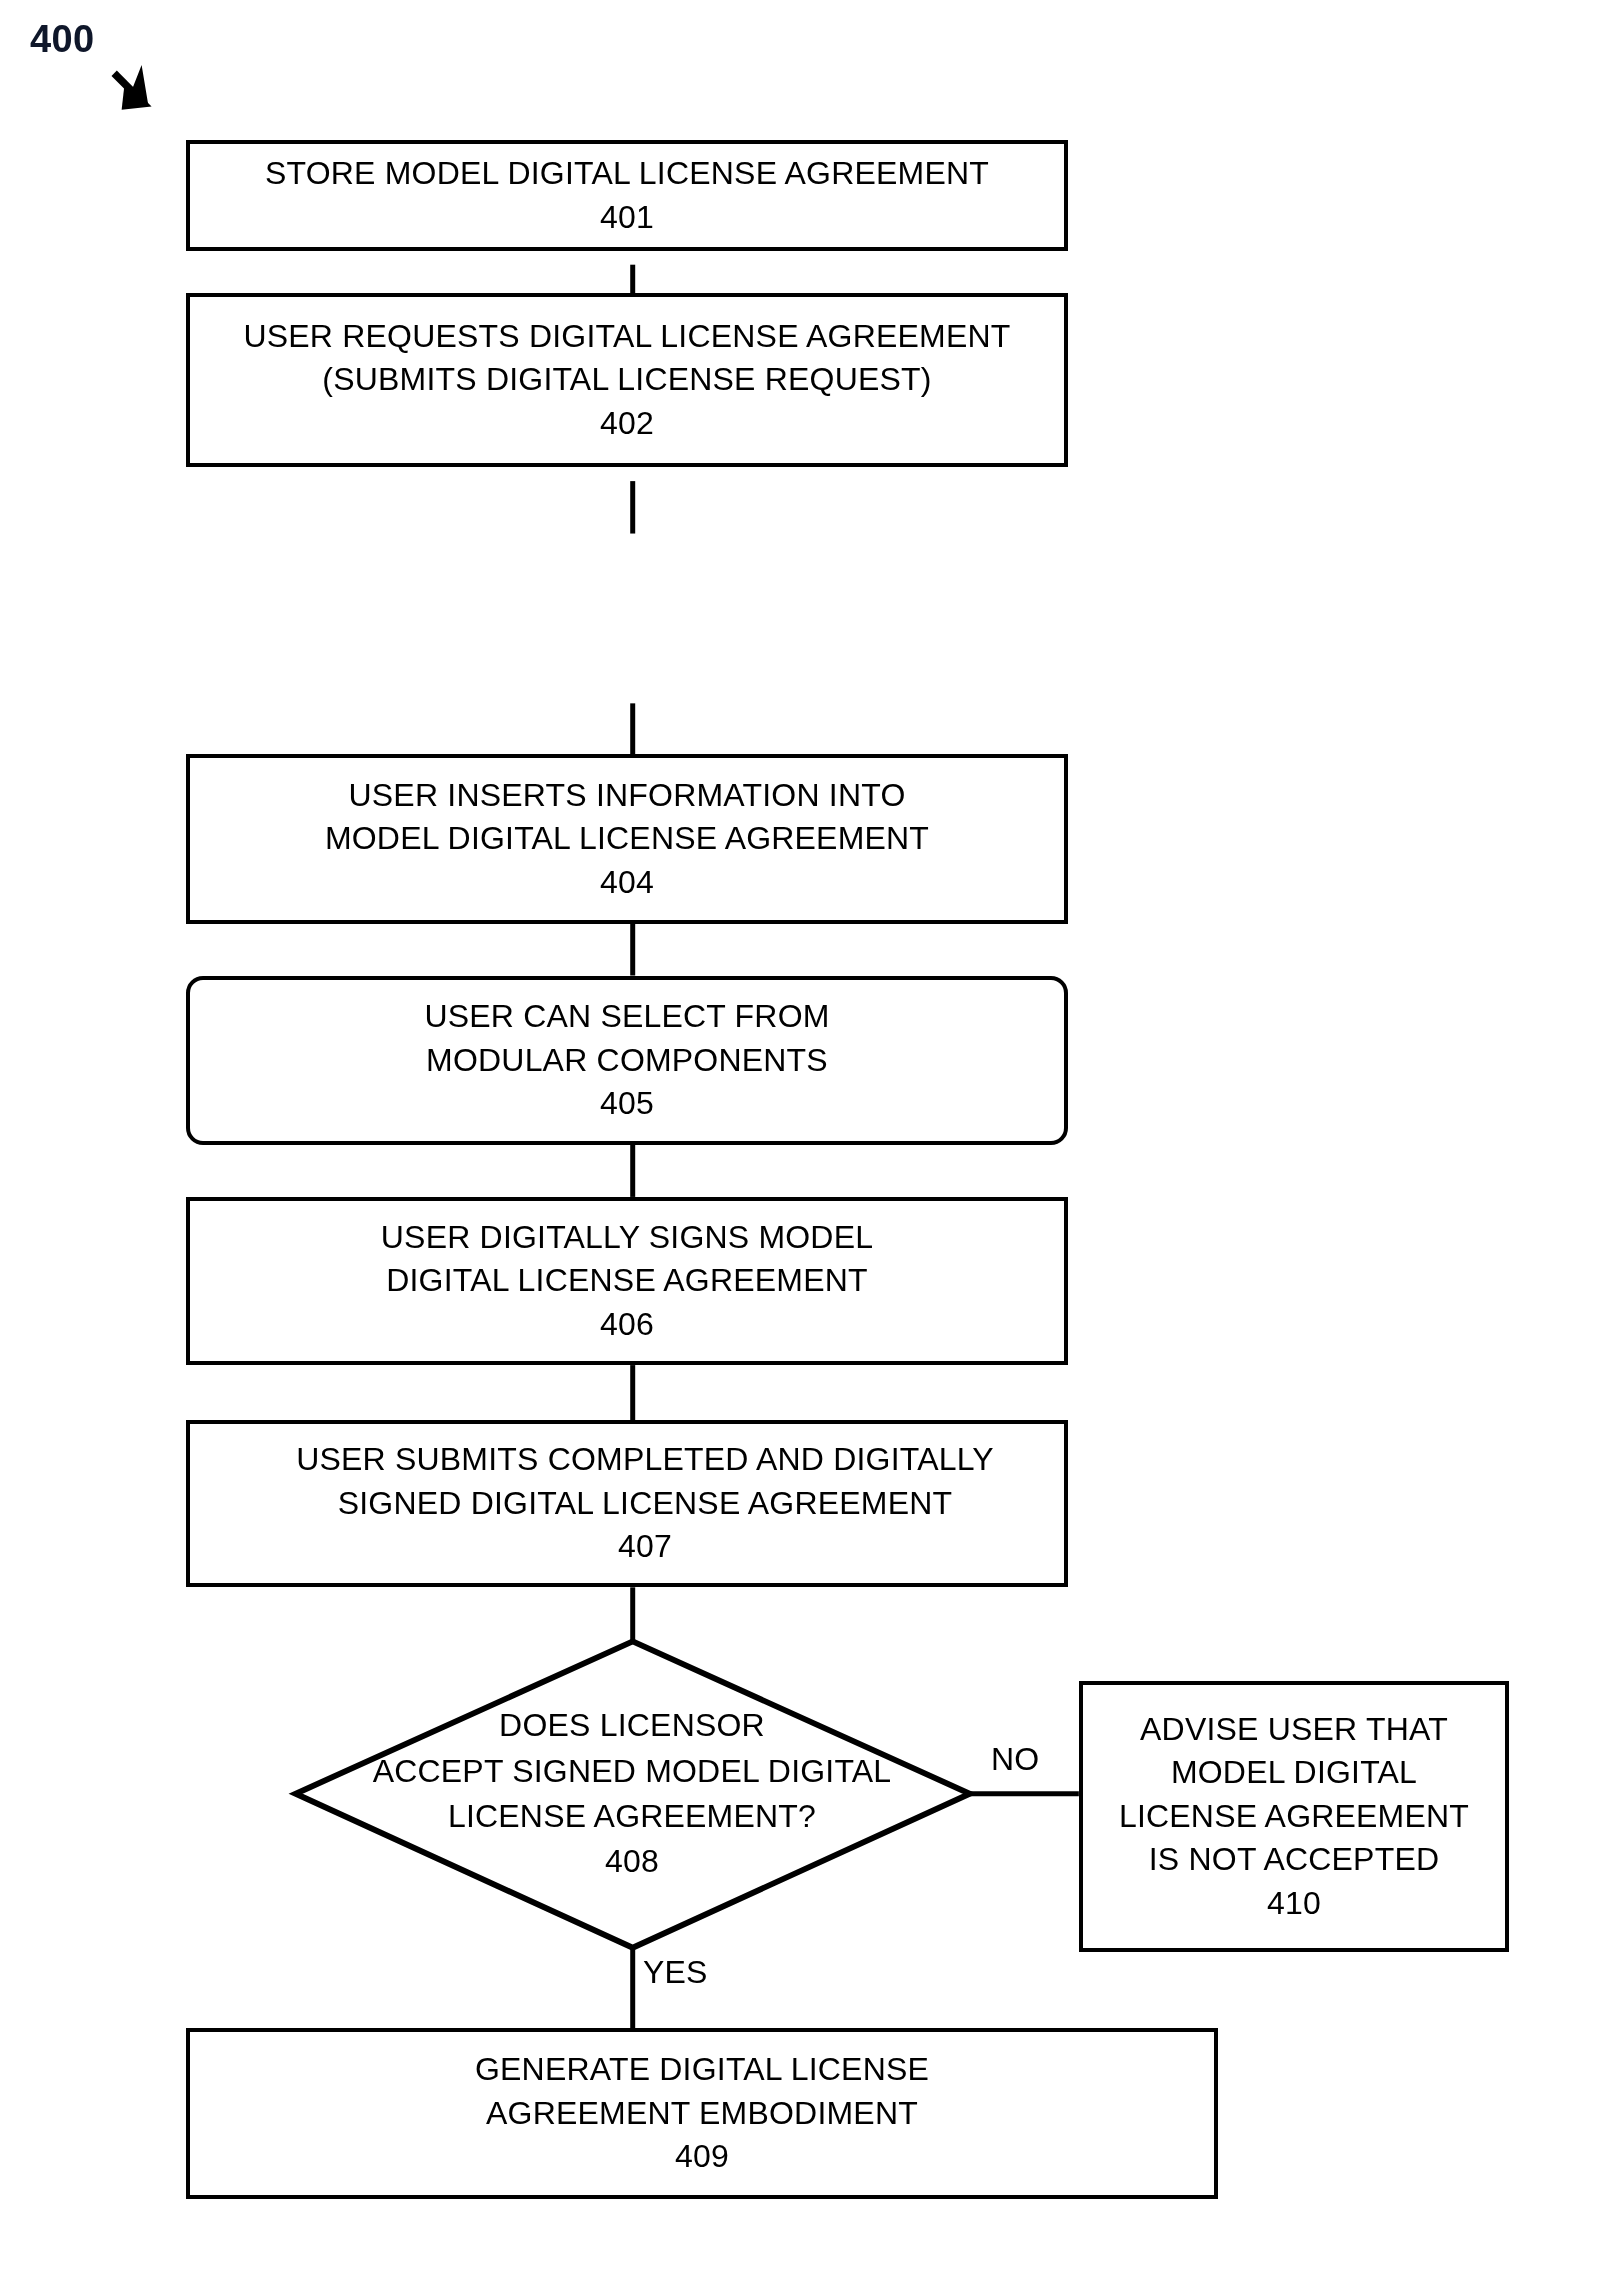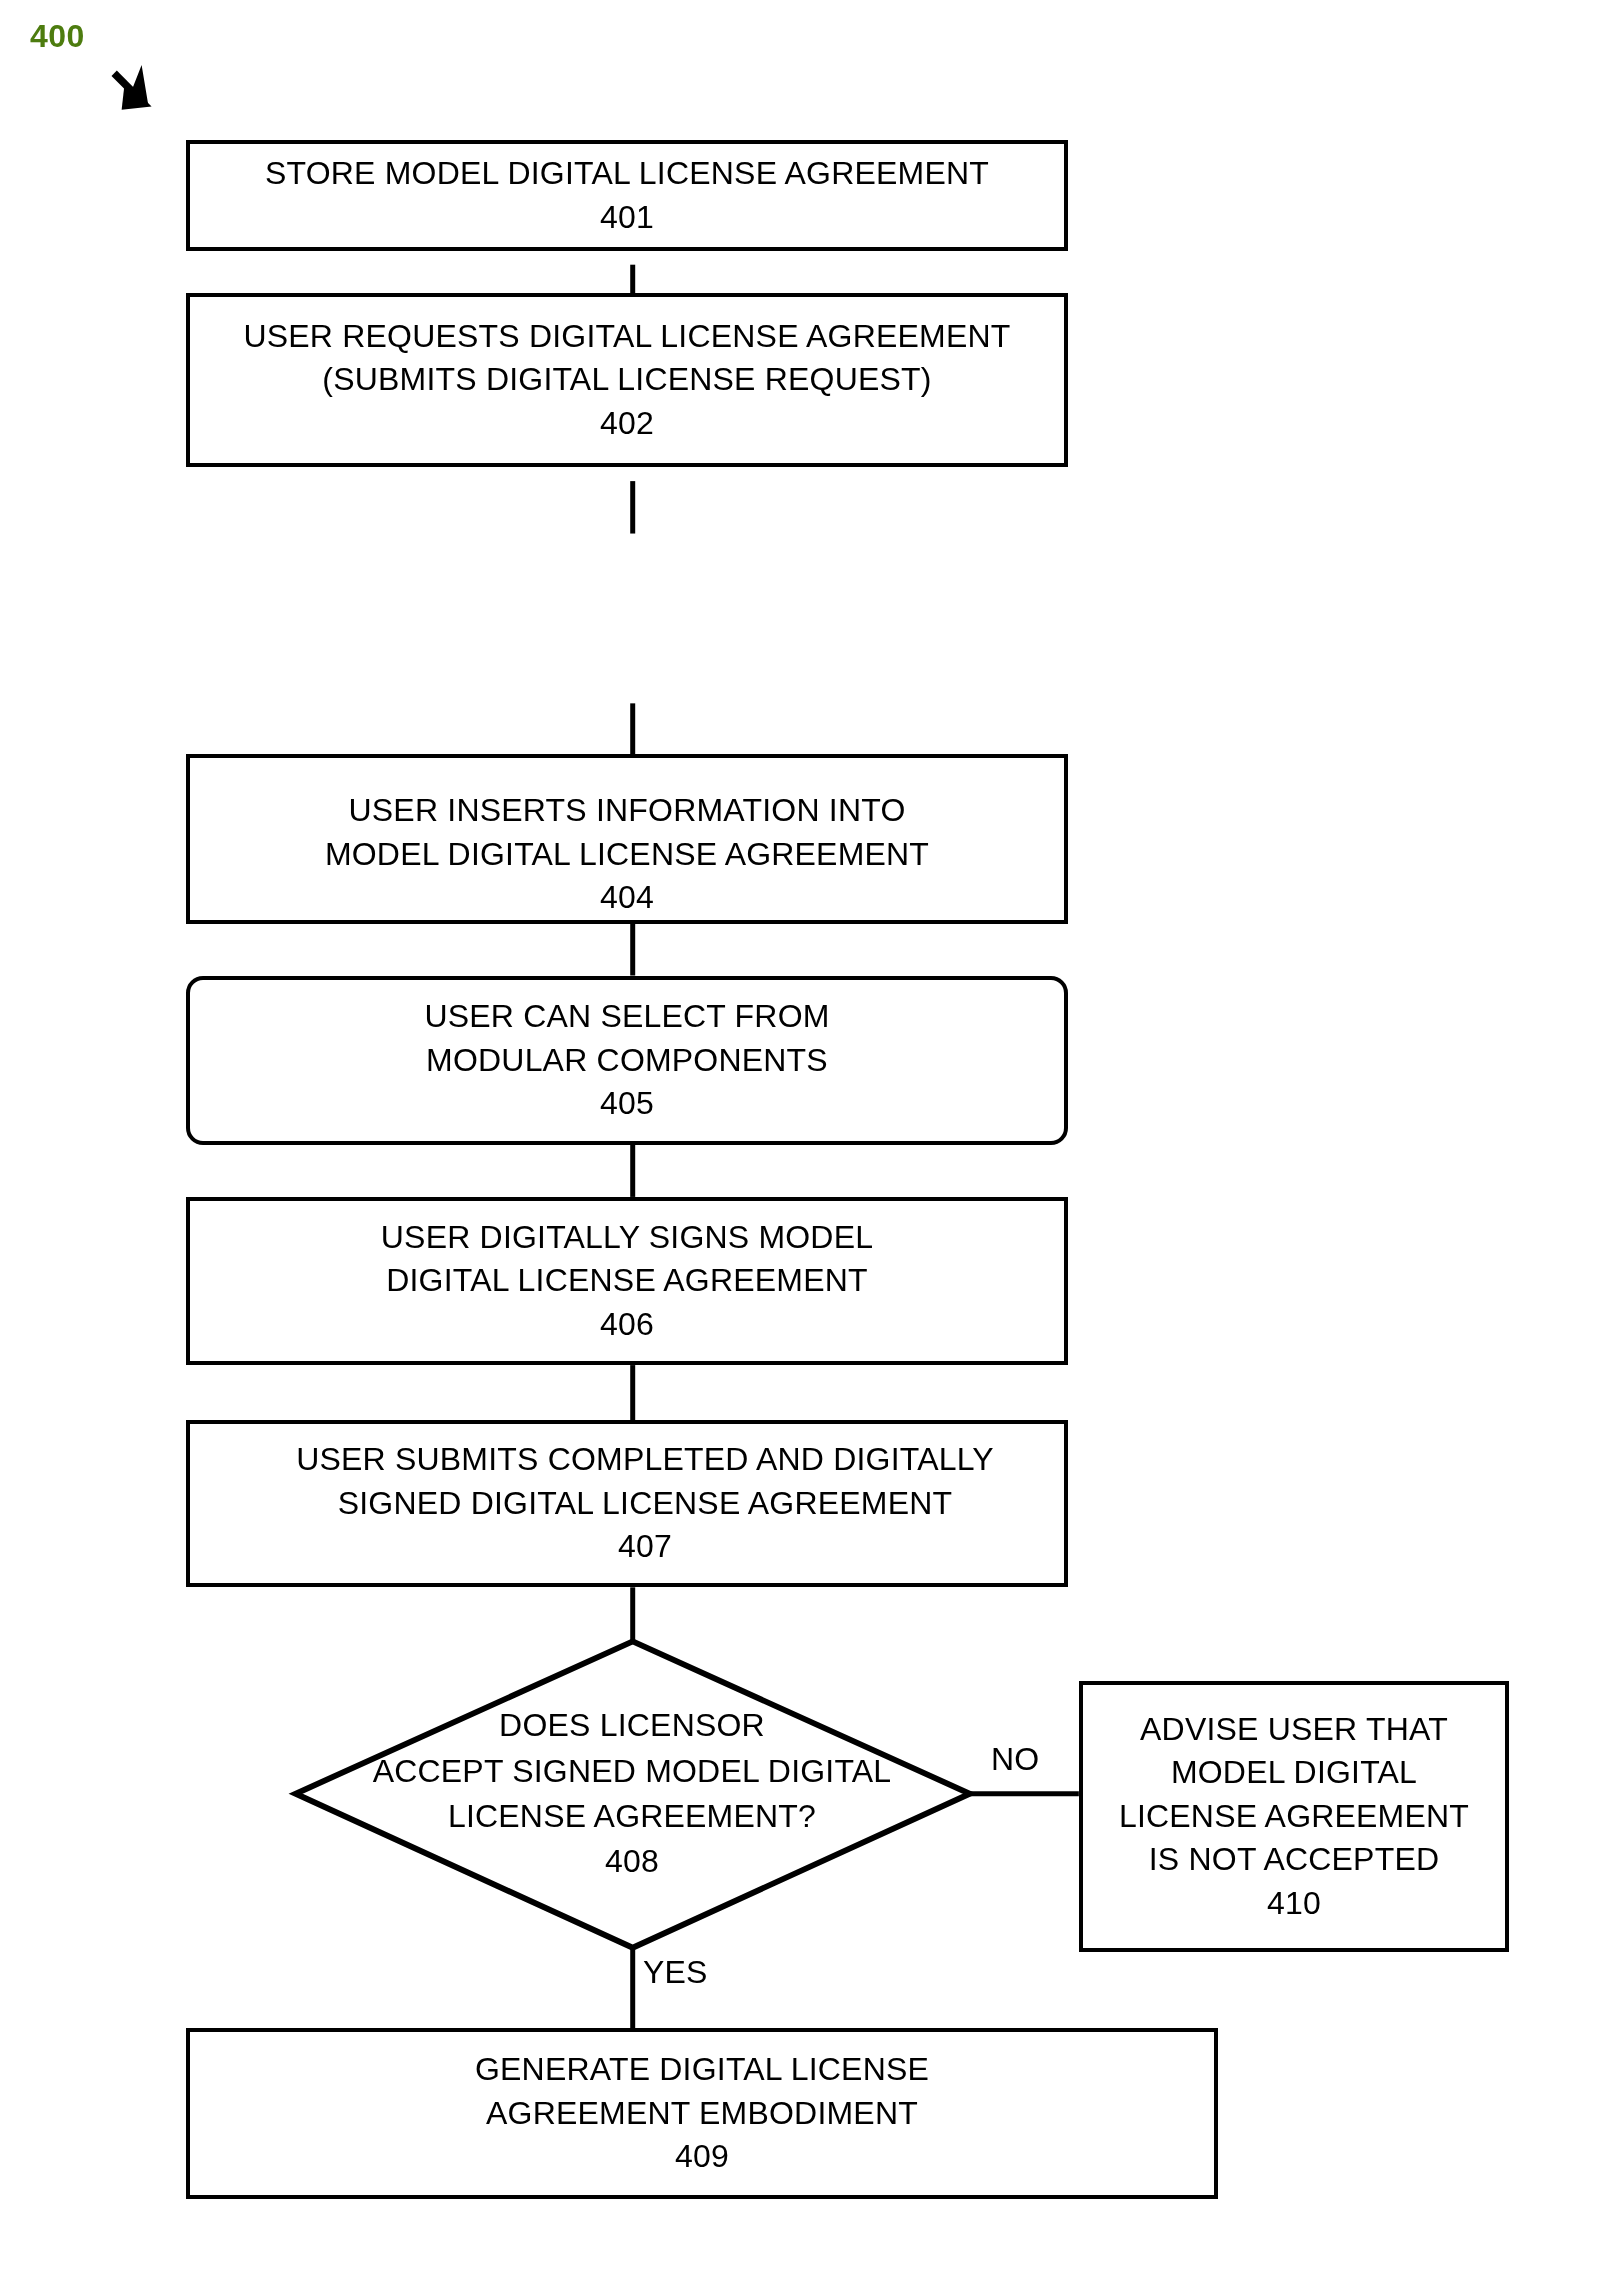--- a/index.html
+++ b/index.html
@@ -23,23 +23,23 @@
     left: 0;
     top: 0;
     width: 1620px;
     height: 2284px;
     pointer-events: none;
   }
 
   .ref-label {
     position: absolute;
     font-weight: bold;
-    font-size: 32px;
+    font-size: 38px;
     letter-spacing: 0.4px;
-    color: #4d7c0f;
+    color: #0f172a;
     white-space: nowrap;
   }
 
   .node {
     position: absolute;
     box-sizing: border-box;
     border: 4.2px solid #000;
     background: #fff;
     display: flex;
     flex-direction: column;
@@ -125,21 +125,21 @@
     <div class="num">401</div>
   </div>
 
   <div class="node" style="left:186px; top:293px; width:882px; height:174px;">
     <div class="line">USER REQUESTS DIGITAL LICENSE AGREEMENT</div>
     <div class="line">(SUBMITS DIGITAL LICENSE REQUEST)</div>
     <div class="num">402</div>
   </div>
 
 
-  <div class="node" style="left:186px; top:754px; width:882px; height:170px;justify-content:flex-end;">
+  <div class="node" style="left:186px; top:754px; width:882px; height:170px;">
     <div class="line">USER INSERTS INFORMATION INTO</div>
     <div class="line">MODEL DIGITAL LICENSE AGREEMENT</div>
     <div class="num">404</div>
   </div>
 
   <div class="node" style="left:186px; top:976px; width:882px; height:169px;border-radius:17px;">
     <div class="line">USER CAN SELECT FROM</div>
     <div class="line">MODULAR COMPONENTS</div>
     <div class="num">405</div>
   </div>

